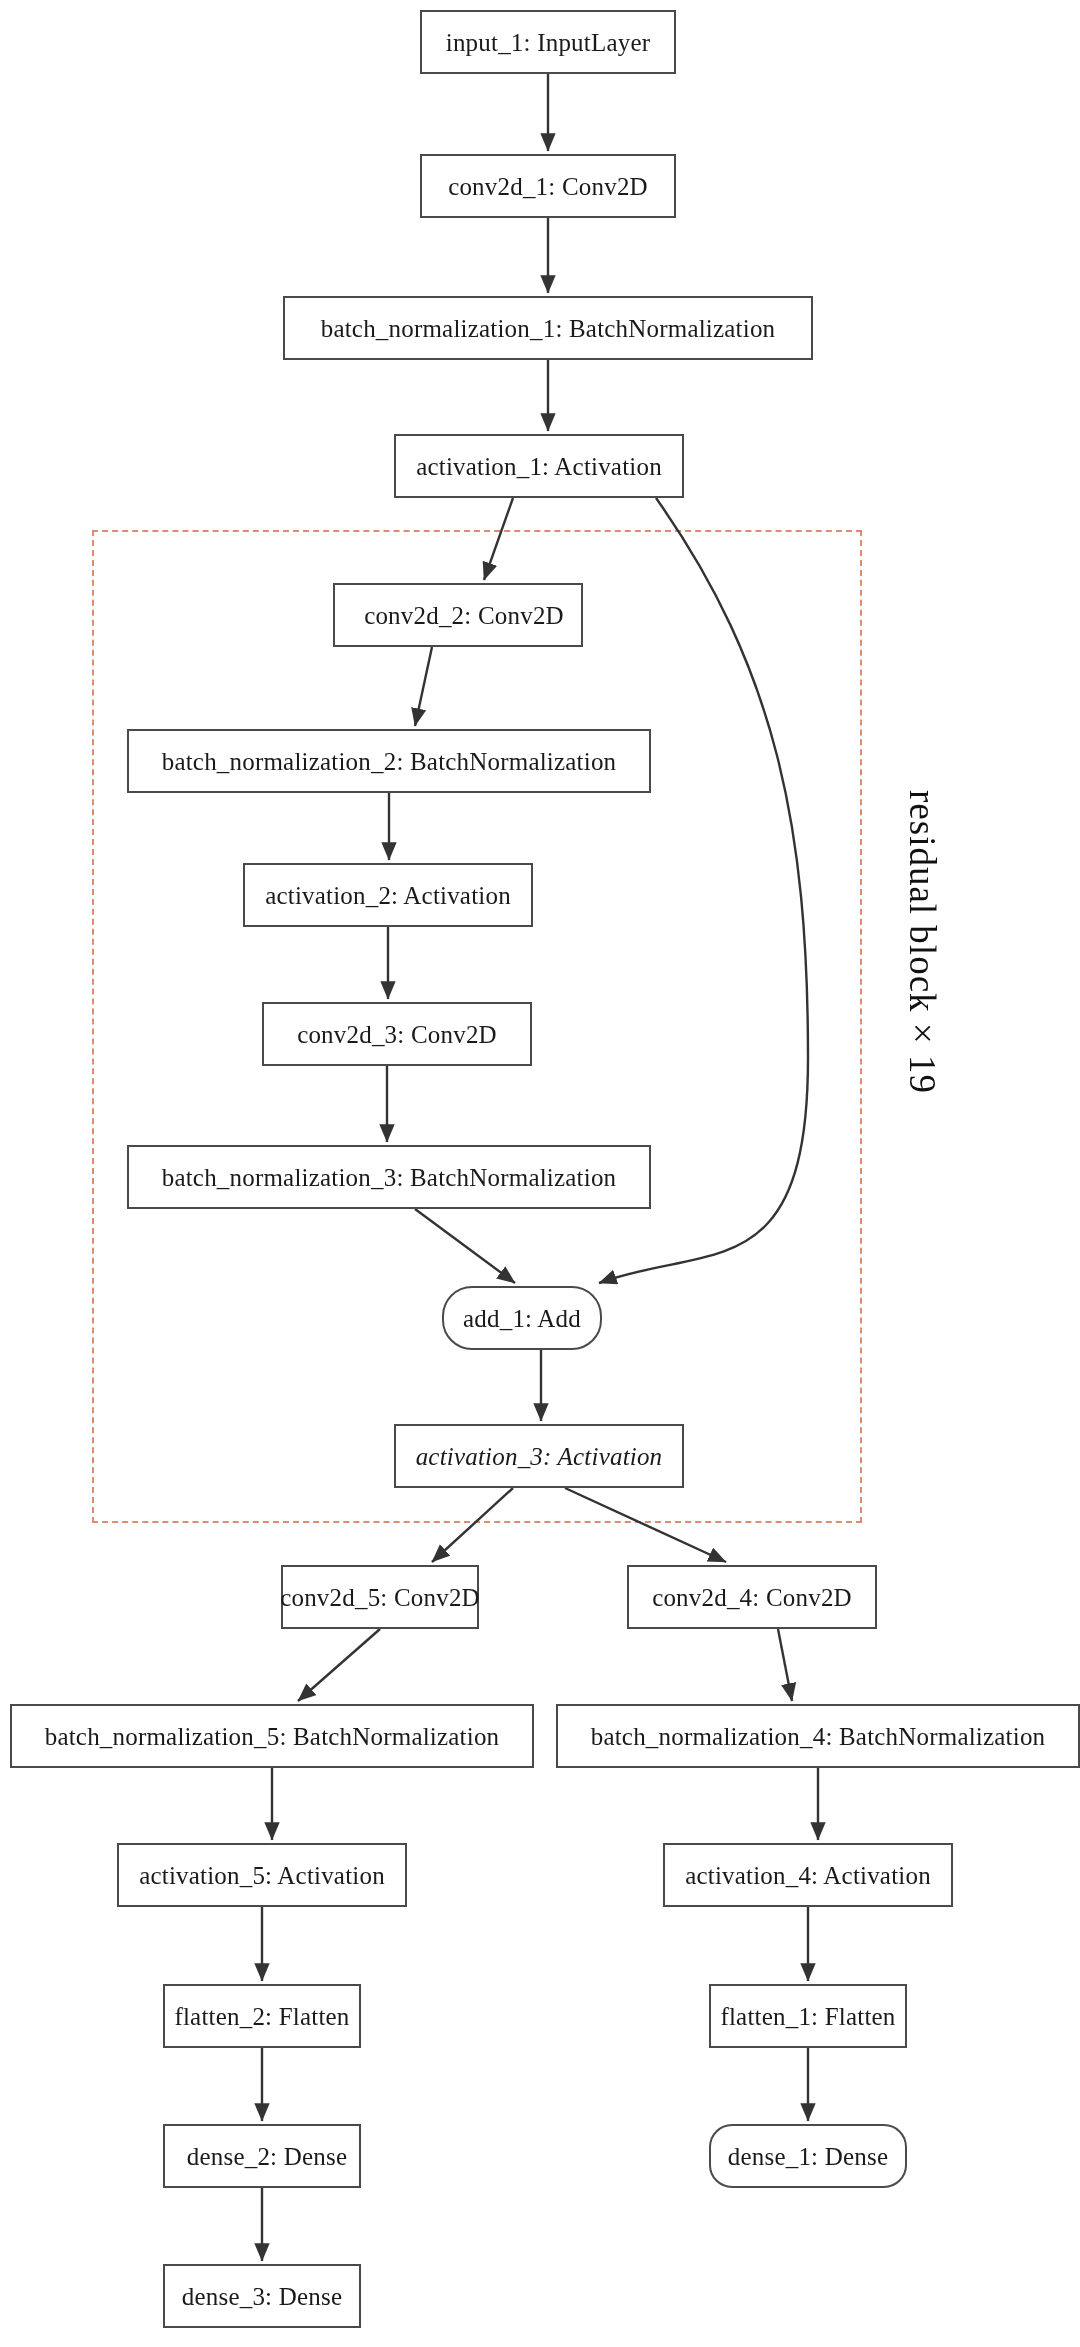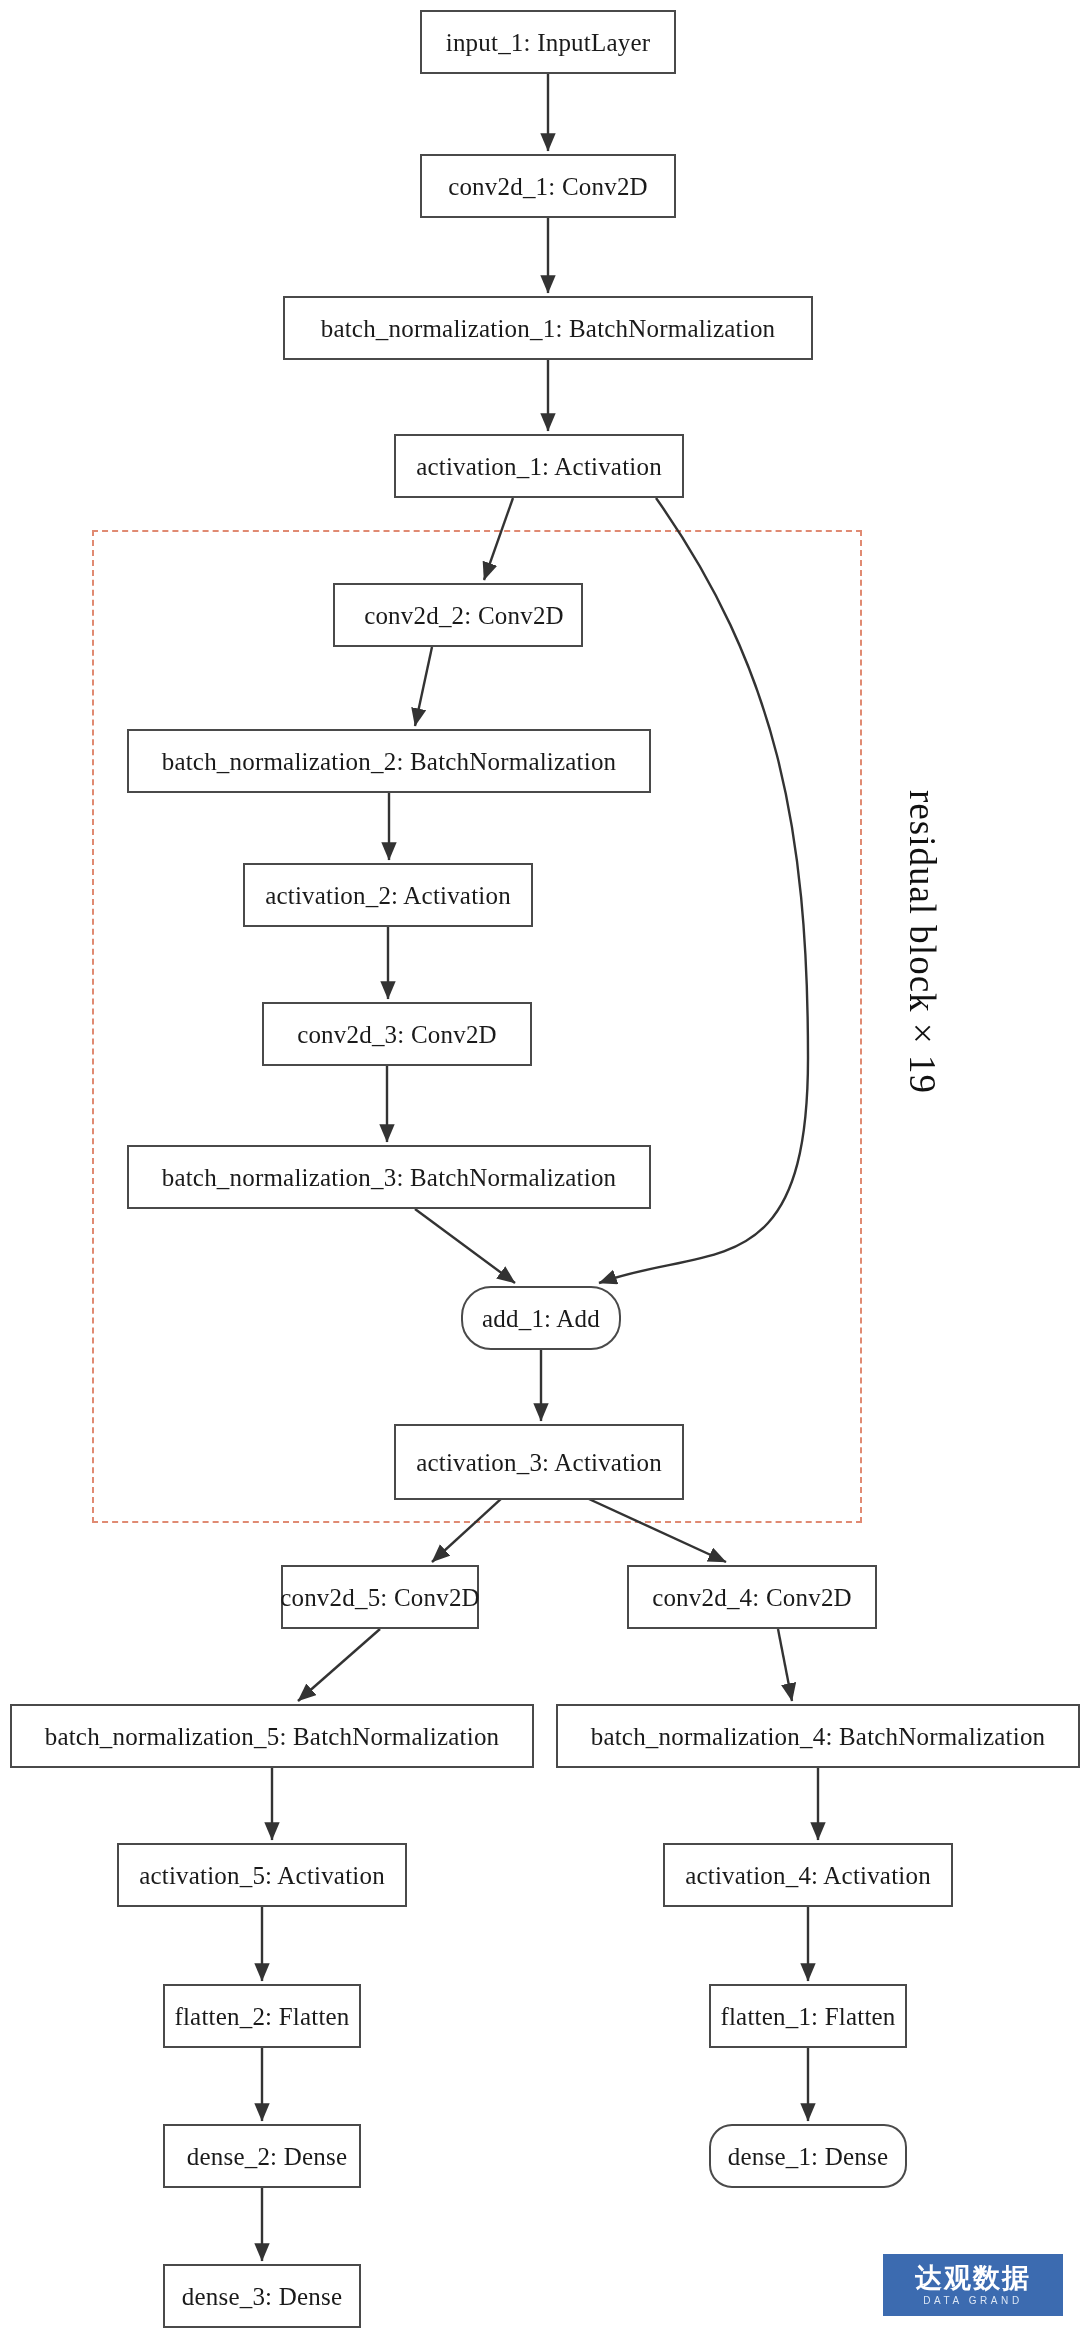--- a/index.html
+++ b/index.html
@@ -120,33 +120,29 @@
   <div id="node-layer">
       <div class="node" style="left: 420px; top: 10px; width: 256px; height: 64px;">input_1: InputLayer</div>
       <div class="node" style="left: 420px; top: 154px; width: 256px; height: 64px;">conv2d_1: Conv2D</div>
       <div class="node" style="left: 283px; top: 296px; width: 530px; height: 64px;">batch_normalization_1: BatchNormalization</div>
       <div class="node" style="left: 394px; top: 434px; width: 290px; height: 64px;">activation_1: Activation</div>
       <div class="node" style="left: 333px; top: 583px; width: 250px; height: 64px; padding-left: 12px;">conv2d_2: Conv2D</div>
       <div class="node" style="left: 127px; top: 729px; width: 524px; height: 64px;">batch_normalization_2: BatchNormalization</div>
       <div class="node" style="left: 243px; top: 863px; width: 290px; height: 64px;">activation_2: Activation</div>
       <div class="node" style="left: 262px; top: 1002px; width: 270px; height: 64px;">conv2d_3: Conv2D</div>
       <div class="node" style="left: 127px; top: 1145px; width: 524px; height: 64px;">batch_normalization_3: BatchNormalization</div>
-      <div class="node" style="left: 461px; top: 1286px; width: 160px; height: 64px; border-radius: 30px;">add_1: Add</div>
-      <div class="node" style="left: 394px; top: 1424px; width: 290px; height: 76px;">activation_3: Activation</div>
+      <div class="node" style="left: 442px; top: 1286px; width: 160px; height: 64px; border-radius: 30px;">add_1: Add</div>
+      <div class="node" style="left: 394px; top: 1424px; width: 290px; height: 64px; font-style: italic;">activation_3: Activation</div>
       <div class="node" style="left: 281px; top: 1565px; width: 198px; height: 64px;">conv2d_5: Conv2D</div>
       <div class="node" style="left: 627px; top: 1565px; width: 250px; height: 64px;">conv2d_4: Conv2D</div>
       <div class="node" style="left: 10px; top: 1704px; width: 524px; height: 64px;">batch_normalization_5: BatchNormalization</div>
       <div class="node" style="left: 556px; top: 1704px; width: 524px; height: 64px;">batch_normalization_4: BatchNormalization</div>
       <div class="node" style="left: 117px; top: 1843px; width: 290px; height: 64px;">activation_5: Activation</div>
       <div class="node" style="left: 663px; top: 1843px; width: 290px; height: 64px;">activation_4: Activation</div>
       <div class="node" style="left: 163px; top: 1984px; width: 198px; height: 64px;">flatten_2: Flatten</div>
       <div class="node" style="left: 709px; top: 1984px; width: 198px; height: 64px;">flatten_1: Flatten</div>
       <div class="node" style="left: 163px; top: 2124px; width: 198px; height: 64px; padding-left: 10px;">dense_2: Dense</div>
       <div class="node" style="left: 709px; top: 2124px; width: 198px; height: 64px; border-radius: 23px;">dense_1: Dense</div>
       <div class="node" style="left: 163px; top: 2264px; width: 198px; height: 64px;">dense_3: Dense</div>
     </div>
 
-  <div id="logo">
-    <span id="logo-cn">达观数据</span>
-    <span id="logo-en">DATA GRAND</span>
-  </div>
 
 </div>
 
 </body></html>

